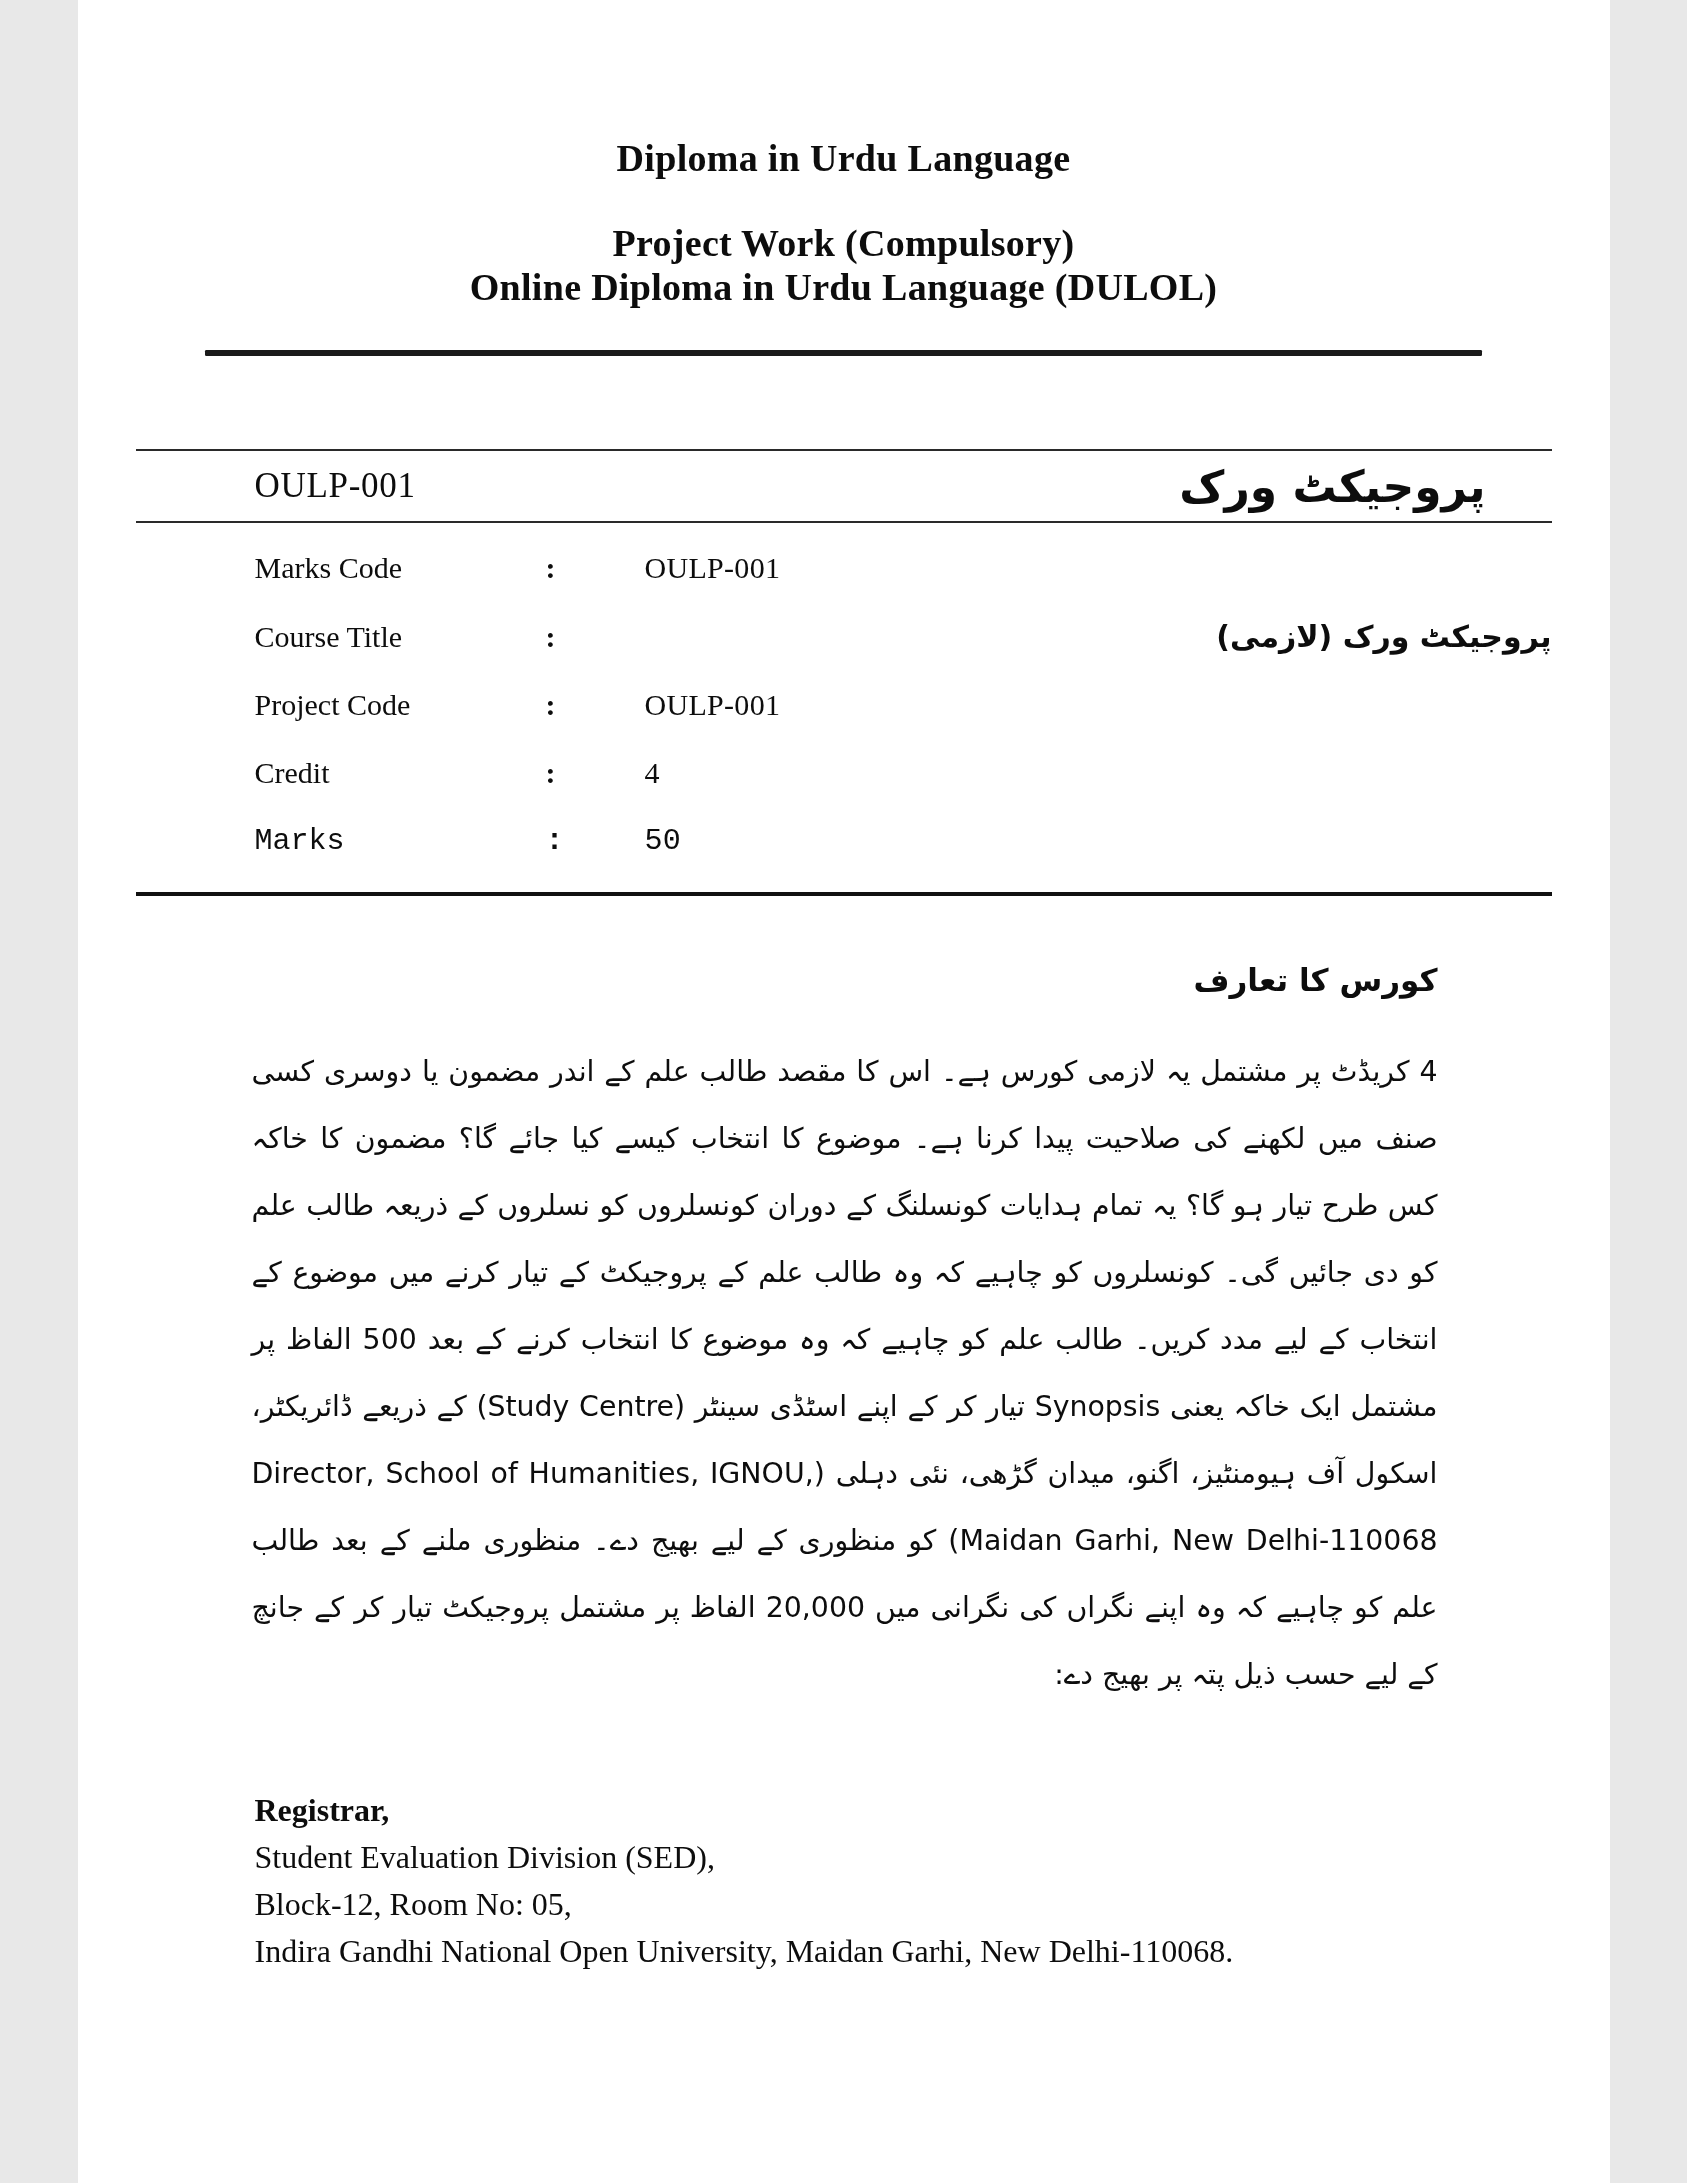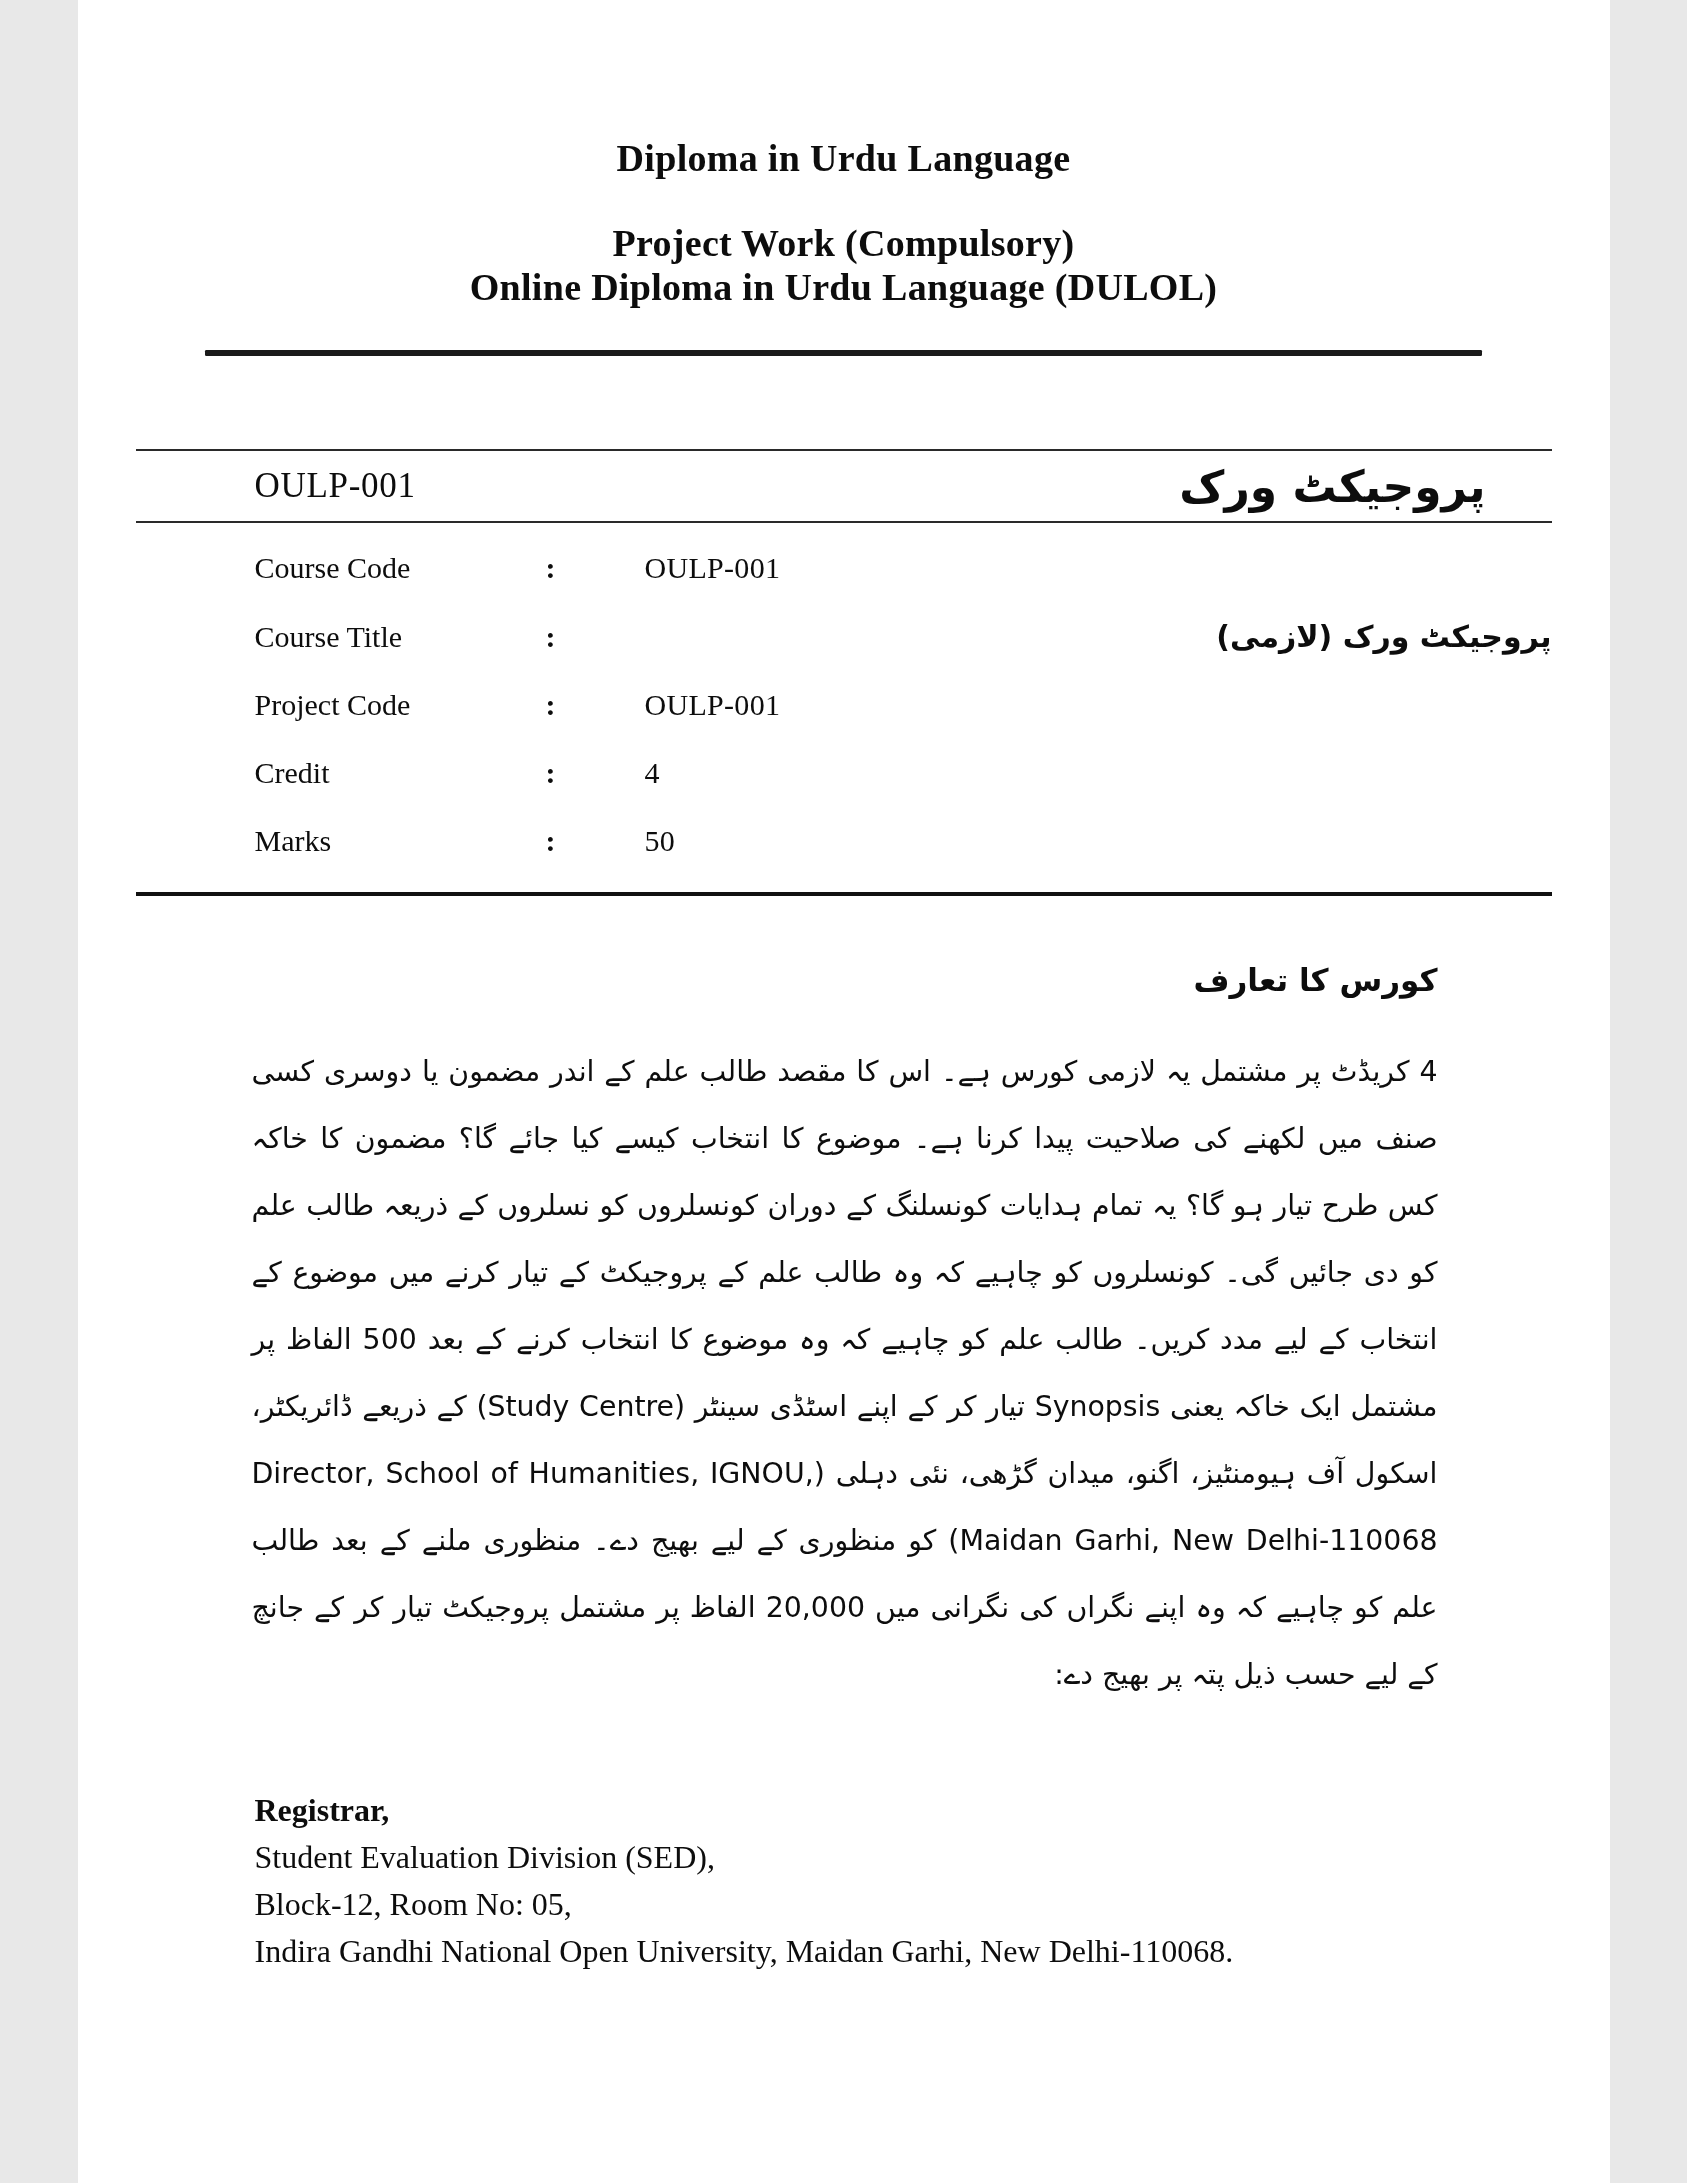--- a/index.html
+++ b/index.html
@@ -65,21 +65,21 @@
   .details {
     padding: 28px 0 34px 119px;
   }
   .detail-row {
     display: grid;
     grid-template-columns: 291px 99px auto;
     align-items: baseline;
     margin-bottom: 34px;
     font-size: 30px;
   }
-  .detail-row:last-child { margin-bottom: 0; }
+  .detail-row:last-child { margin-bottom: 0; font-family: Liberation Mono, monospace; }
   .detail-label { font-weight: normal; }
   .detail-sep { font-weight: bold; }
   .detail-value { letter-spacing: 0.3px; }
   .detail-value.urdu { font-size: 30px; font-weight: bold; }
 
   
   .intro { margin-top: 66px; }
   .intro-heading {
     direction: rtl;
     text-align: right;
@@ -122,21 +122,21 @@
   <section class="code-section">
 
     <div class="code-row">
       <span class="code-text">OULP-001</span>
       <span class="urdu code-urdu" dir="rtl">پروجیکٹ ورک</span>
     </div>
 
     <div class="details">
 
       <div class="detail-row">
-        <span class="detail-label">Course Code</span>
+        <span class="detail-label">Marks Code</span>
         <span class="detail-sep">:</span>
         <span class="detail-value">OULP-001</span>
       </div>
 
       <div class="detail-row">
         <span class="detail-label">Course Title</span>
         <span class="detail-sep">:</span>
         <span class="detail-value urdu" dir="rtl">پروجیکٹ ورک (لازمی)</span>
       </div>
 

